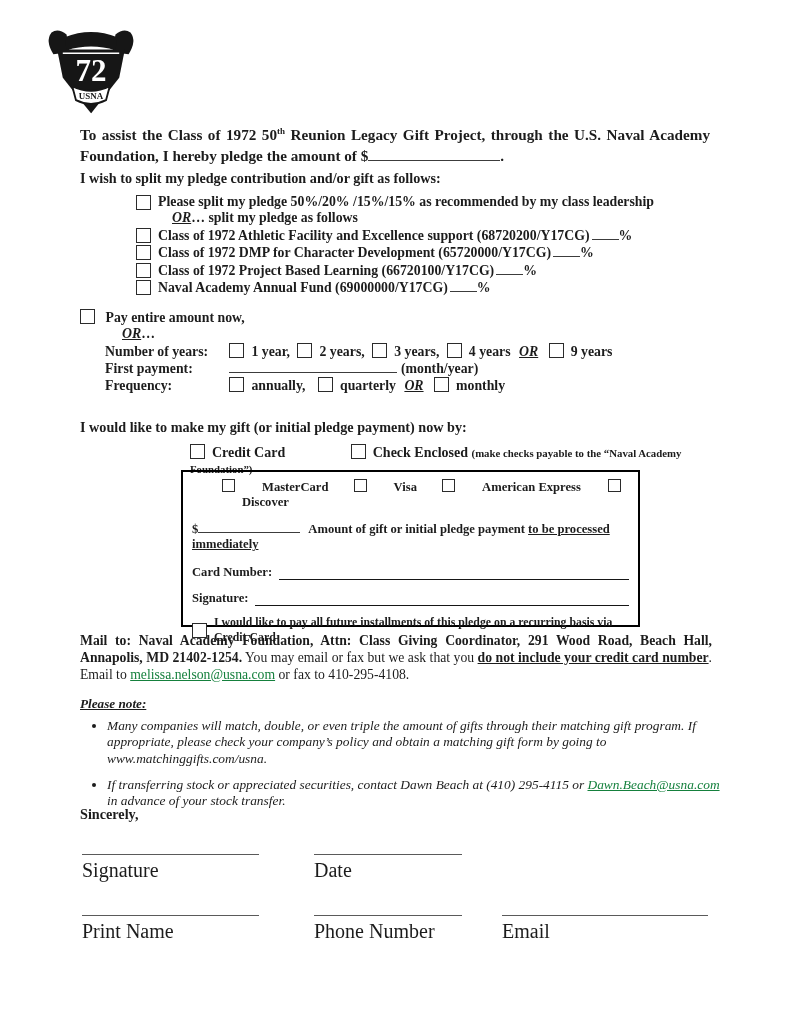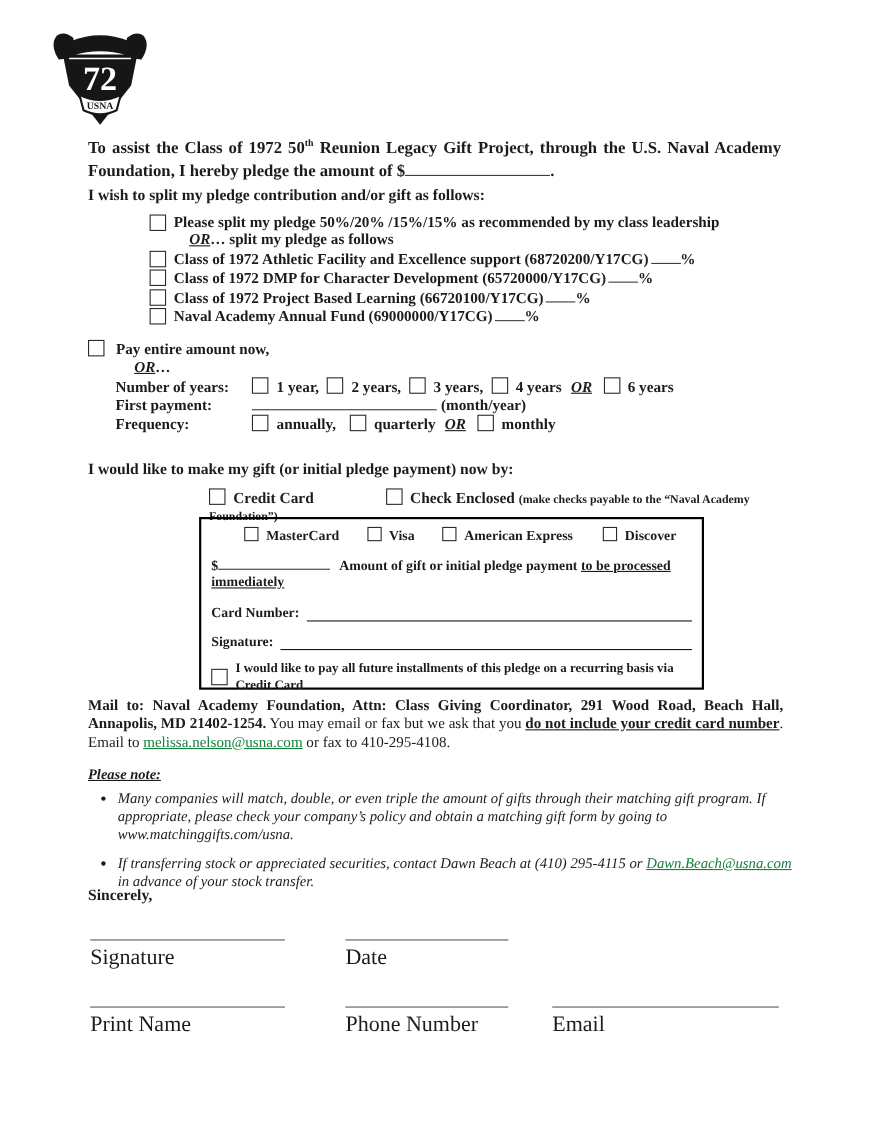--- a/index.html
+++ b/index.html
@@ -37,21 +37,21 @@
   .pay .ycb{margin-left:4px;}
   
   .gift{position:absolute;left:80px;top:419px;width:660px;font-size:14.2px;}
   .gift .row{margin:8px 0 0 110px;font-size:14px;}
   .gift .chk2{margin-left:62px;}
   .gift .smallnote{font-size:10.8px;}
   
   .cardbox{position:absolute;left:181px;top:470px;width:459px;height:157px;border:2px solid #000;
            box-sizing:border-box;font-size:12.6px;padding:7px 9px 0 9px;}
   .types{margin-left:30px;}
-  .types .t{margin-right:0;}
+  .types .t{margin-right:0;margin-left:20px;}
   .amount-row{margin-top:10px;}
   .amt-bl{width:102px;margin-right:8px;}
   .field-row{margin-top:13px;display:flex;align-items:flex-end;}
   .field-row .fill{flex:1;border-bottom:1.6px solid #161616;margin-left:7px;height:13px;}
   .recurring{margin-top:9px;font-size:11.8px;display:flex;align-items:center;}
   
   .mailto{position:absolute;left:80px;top:633px;width:632px;font-size:13.7px;line-height:16.8px;
           text-align:justify;font-weight:normal;margin:0;}
   .mailto .b{font-weight:bold;}
   
@@ -122,21 +122,21 @@
     <div class="or-line">
       <span class="orit">OR</span><span>…</span>
     </div>
     <div class="sub">
       <span class="sublabel">Number of years:</span>
       <span class="cb"></span><span>1 year,</span>
       <span class="cb ycb"></span><span>2 years,</span>
       <span class="cb ycb"></span><span>3 years,</span>
       <span class="cb ycb"></span><span>4 years</span>
       <span class="orit" style="margin-left:5px;">OR</span>
-      <span class="cb ycb" style="margin-left:7px;"></span><span>6 years</span>
+      <span class="cb ycb" style="margin-left:7px;"></span><span>9 years</span>
     </div>
     <div class="sub">
       <span class="sublabel">First payment:</span>
       <span class="bl" style="width:168px;"></span>
       <span>(month/year)</span>
     </div>
     <div class="sub">
       <span class="sublabel">Frequency:</span>
       <span class="cb"></span><span>annually,</span>
       <span class="cb ycb" style="margin-left:9px;"></span><span>quarterly</span>

